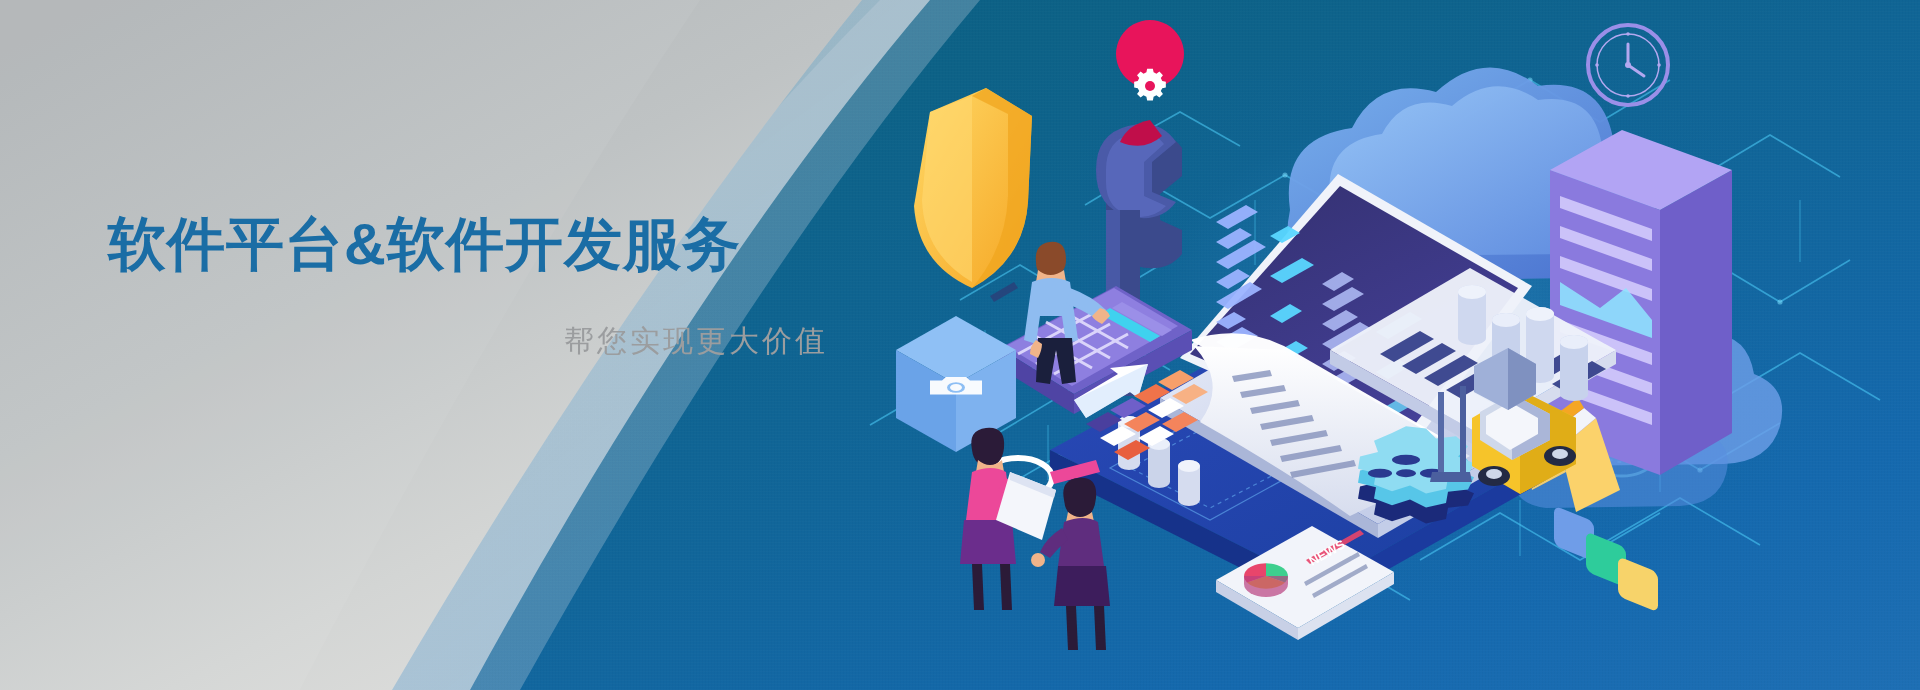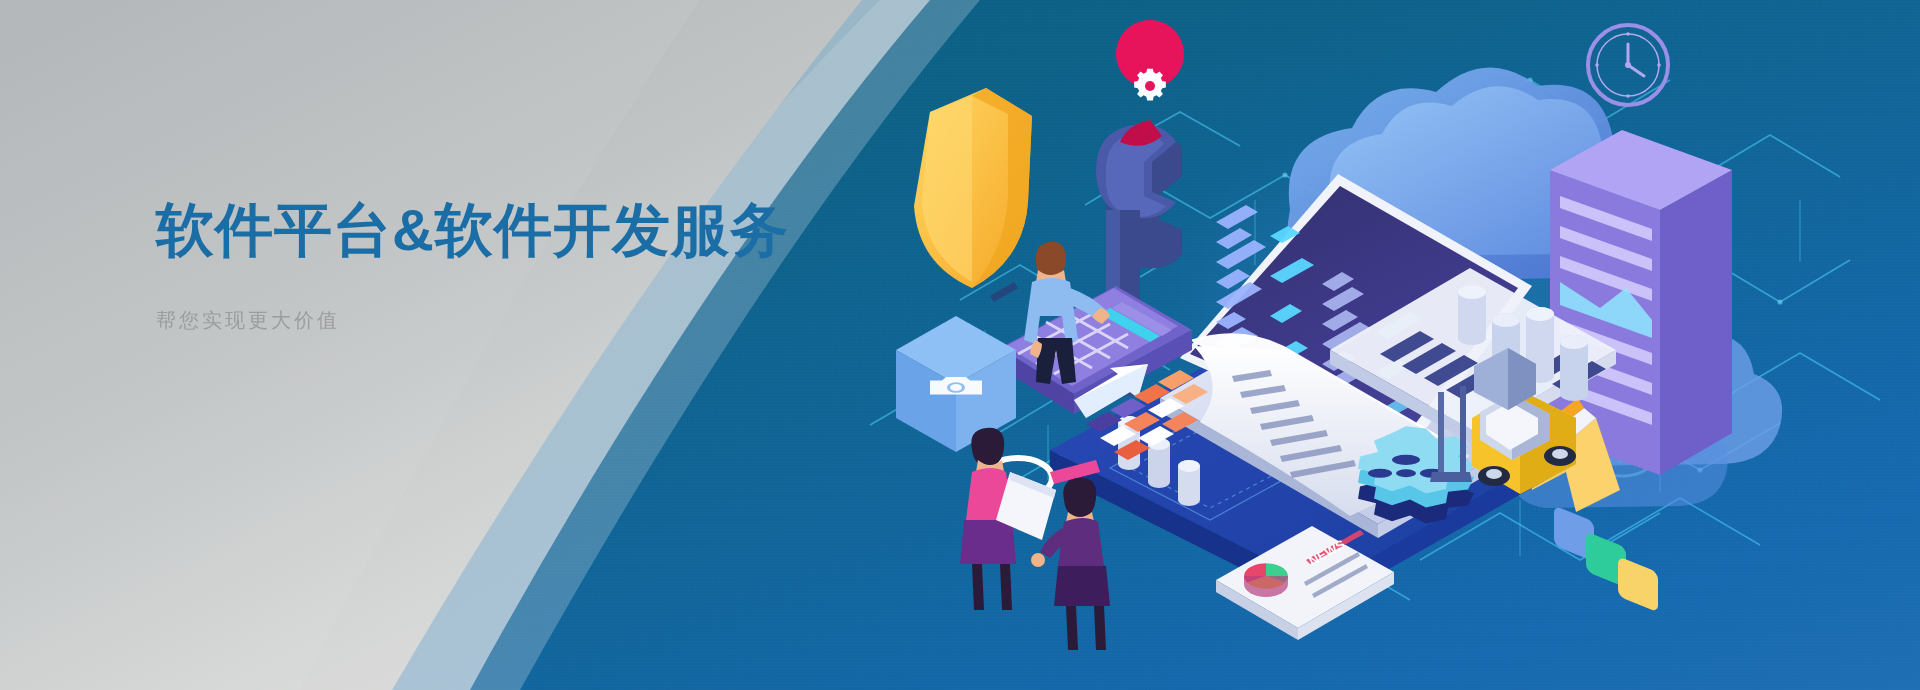--- a/index.html
+++ b/index.html
@@ -32,27 +32,27 @@
 
   
   .circuit { position:absolute; inset:0; }
 
   
   .grey-panel {
     position:absolute; left:0; top:0; width:1200px; height:690px;
   }
 
   
-  .text-block { position:absolute; left:108px; top:198px; width:720px;margin-left:48px; }
+  .text-block { position:absolute; left:108px; top:212px; width:720px; }
   .headline {
     font-size:58px; line-height:1.12; font-weight:700; color:#1a6da5;
     letter-spacing:1px; white-space:nowrap;
   }
   .subhead {
-    margin-top:44px; font-size:20px; color:#9b9d9f; letter-spacing:3px; font-weight:400;
+    margin-top:44px; font-size:30px; color:#9b9d9f; letter-spacing:3px; font-weight:400;text-align:right;
   }
 
   
   .illus { position:absolute; left:860px; top:20px; width:1060px; height:670px; }
 </style>
 </head>
 <body>
 
 <div id="banner">
 

